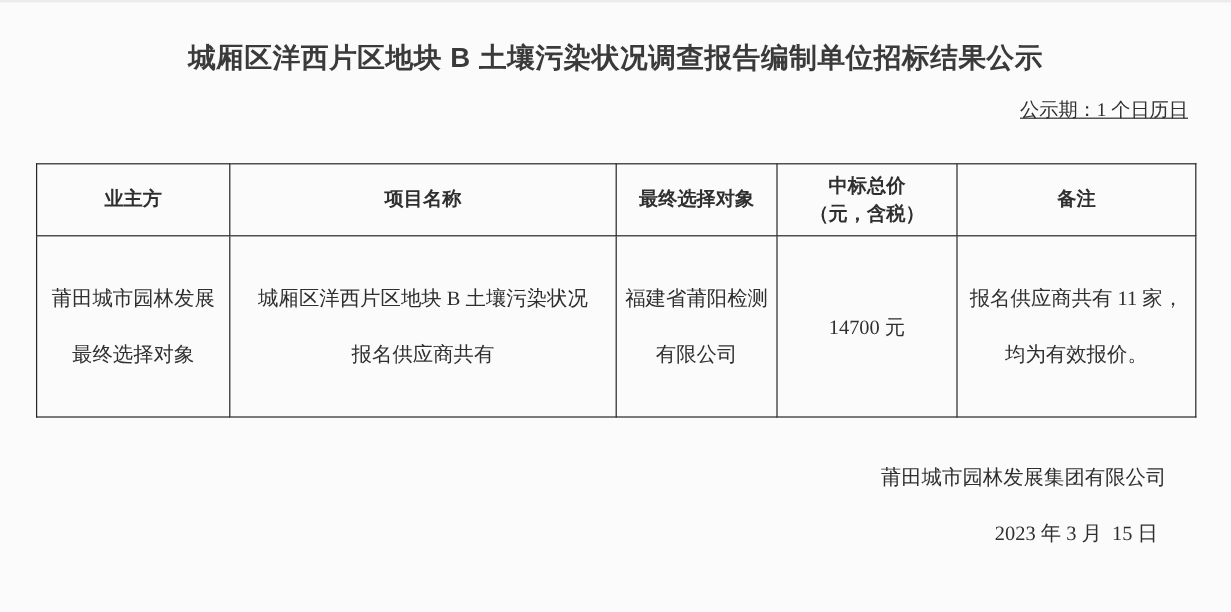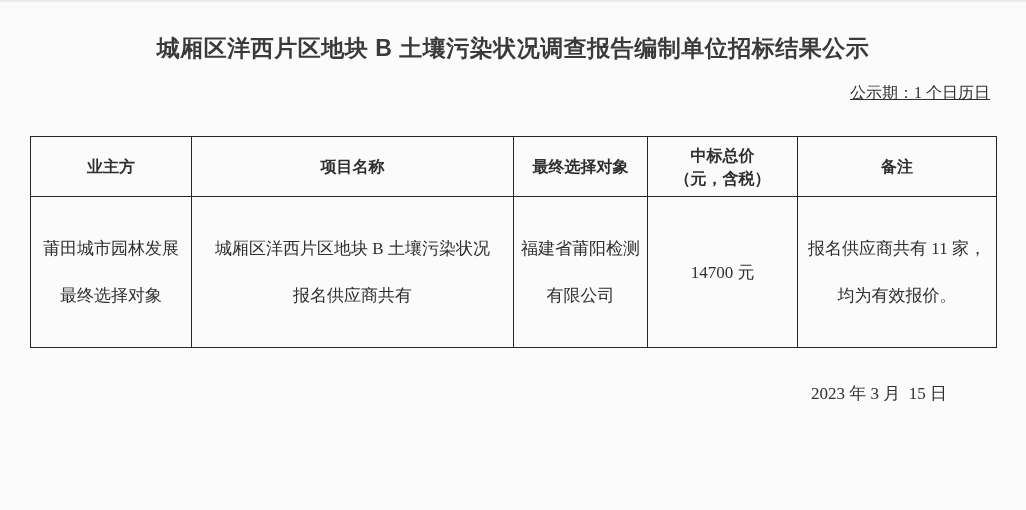--- a/index.html
+++ b/index.html
@@ -66,22 +66,22 @@
   }
   .signature {
     margin-top: 38px;
     padding-right: 54px;
     text-align: right;
     font-size: 17px;
     line-height: 24px;
     color: #2f2f2f;
   }
   .sign-date {
-    margin-top: 34px;
-    padding-right: 79px;
+    margin-top: 23px;
+    padding-right: 61px;
     text-align: right;
     font-size: 17px;
     line-height: 24px;
     color: #2f2f2f;
     white-space: pre-wrap;
   }
 </style>
 </head>
 <body>
 
@@ -138,16 +138,17 @@
         </td>
         <td>
           <div class="cell-line">报名供应商共有 11 家，</div>
           <div class="cell-line">均为有效报价。</div>
         </td>
       </tr>
     </tbody>
   </table>
 
 
+  <div class="signature">莆田城市园林发展集团有限公司</div>
 
   <div class="sign-date">2023 年 3 月  15 日</div>
 
 </div>
 
 </body></html>

